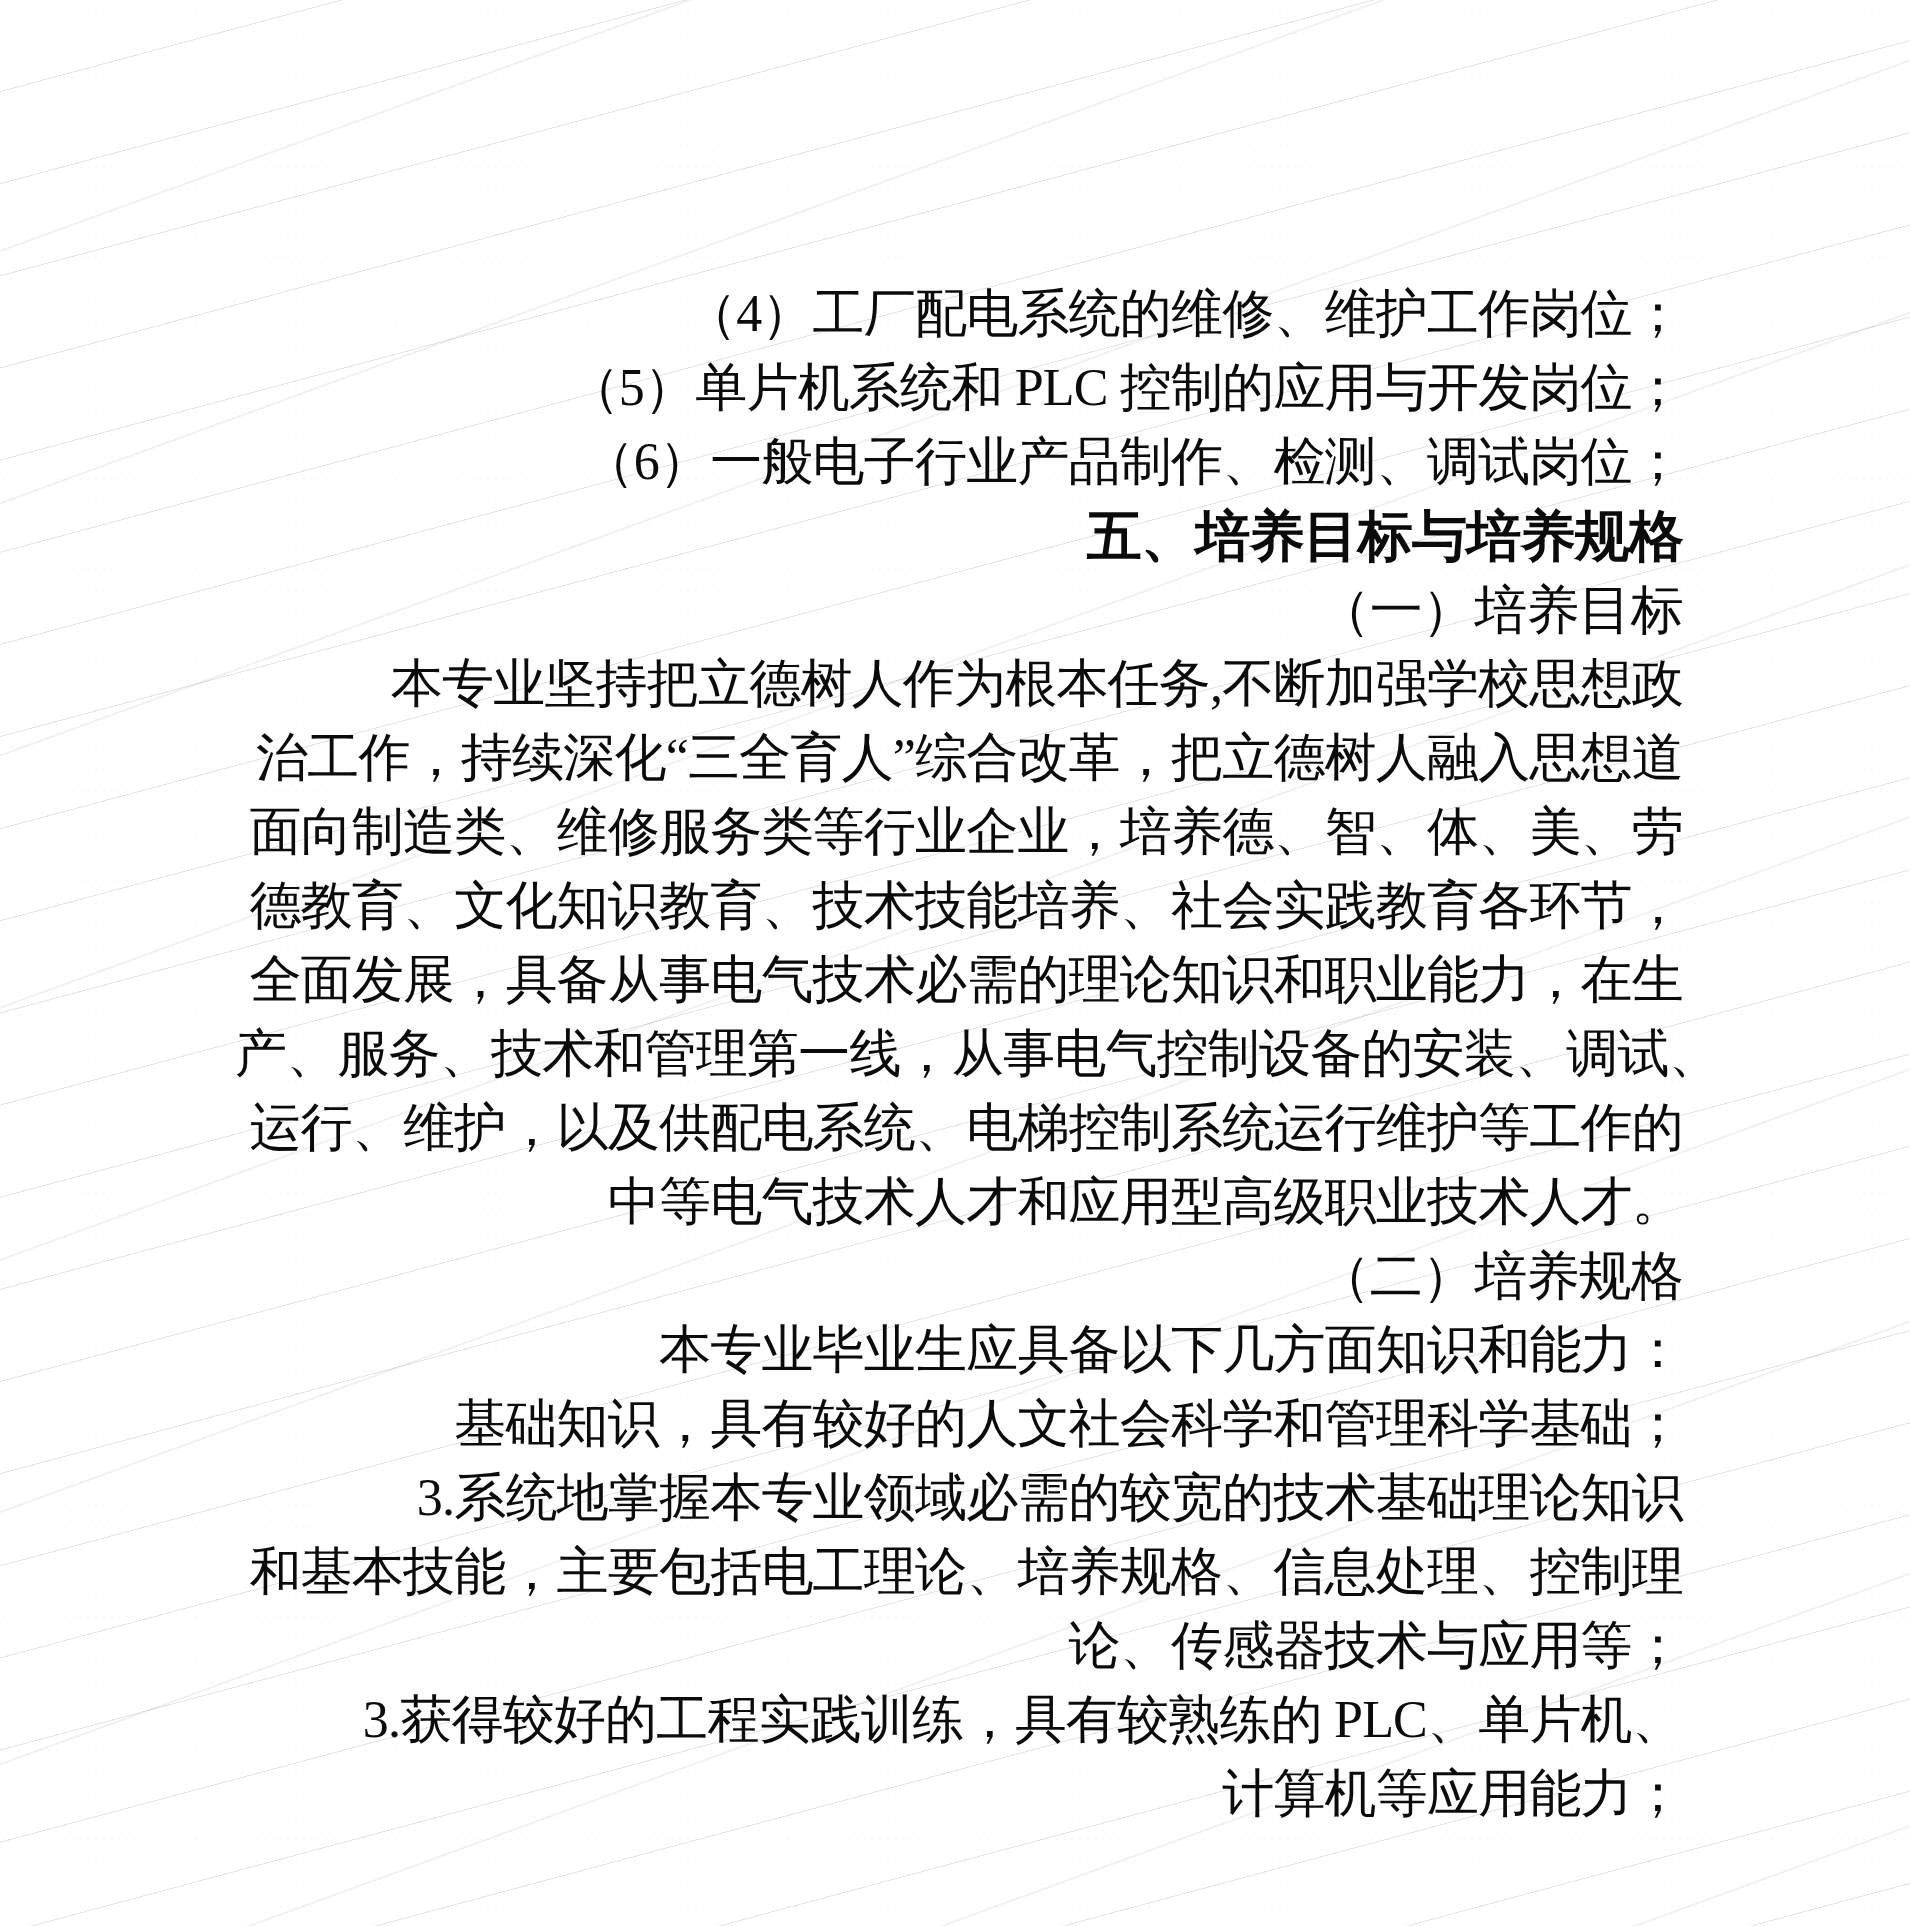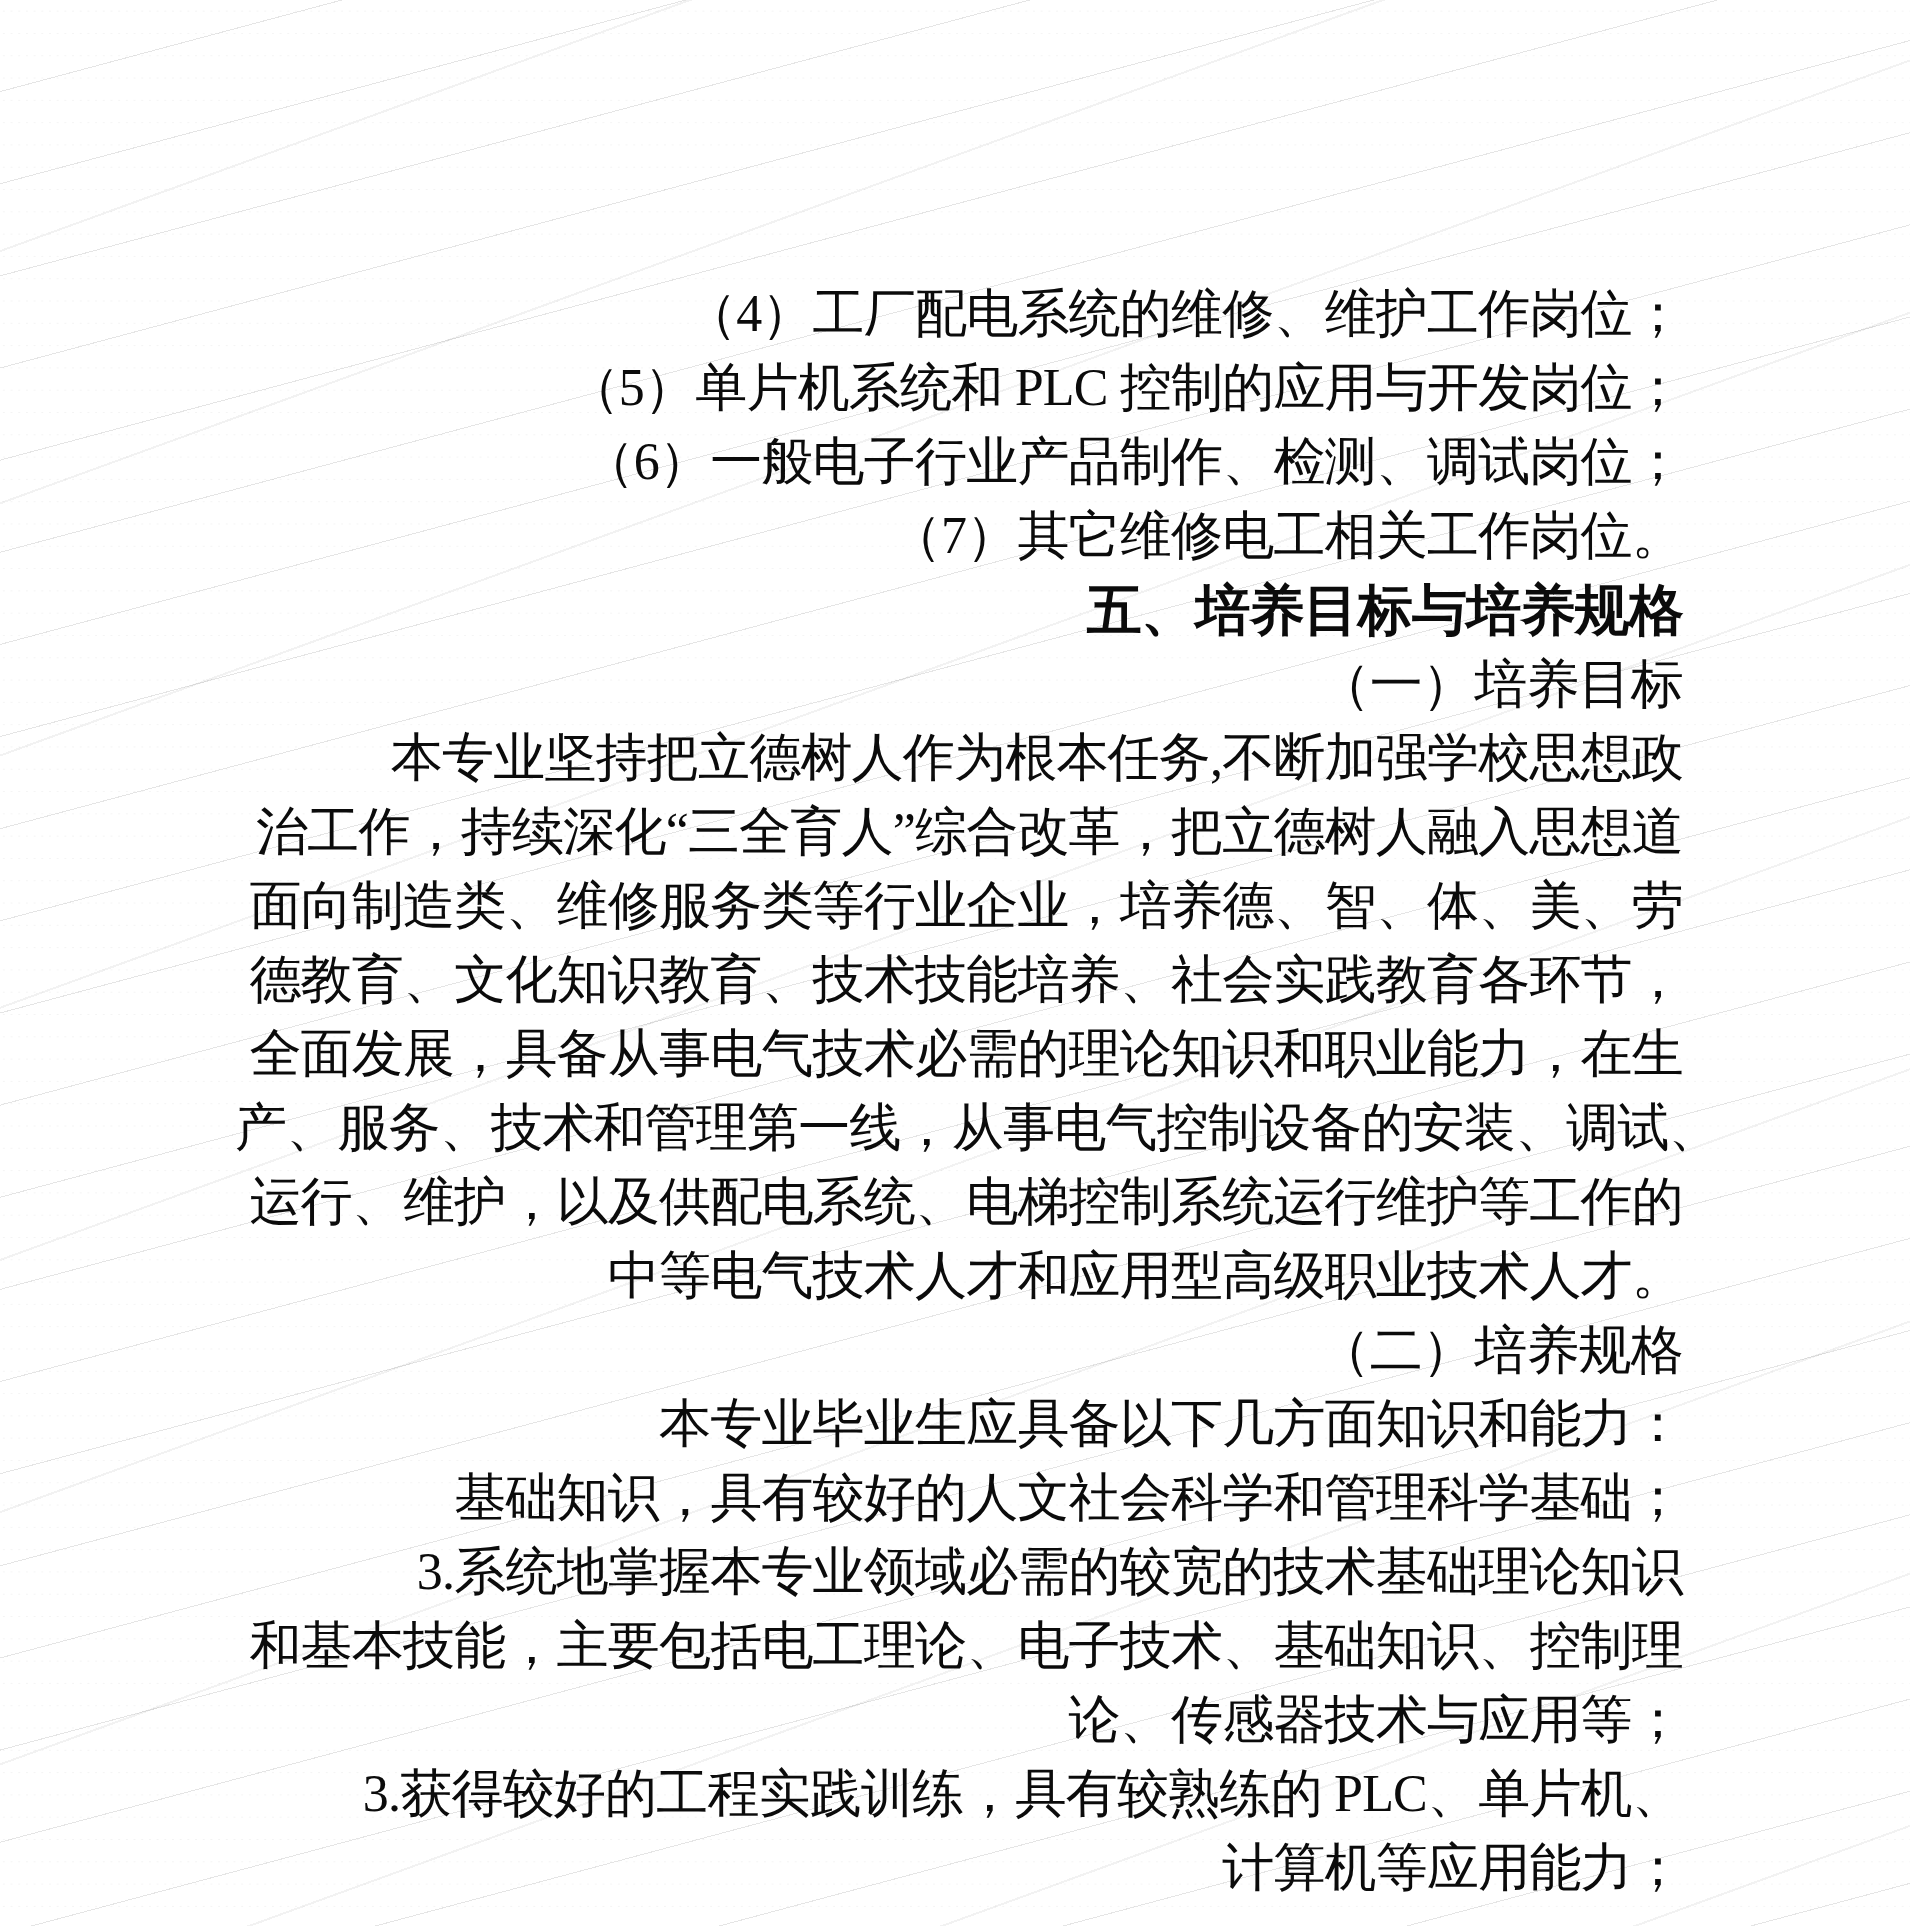--- a/index.html
+++ b/index.html
@@ -64,35 +64,34 @@
   }
 </style>
 </head>
 <body>
 
 <div class="page">
   <div class="text-block">
       <div class="line body indent">（4）工厂配电系统的维修、维护工作岗位；</div>
       <div class="line body indent">（5）单片机系统和 PLC 控制的应用与开发岗位；</div>
       <div class="line body indent">（6）一般电子行业产品制作、检测、调试岗位；</div>
-      <div class="line body indent">（7）其它维修电工相关工作岗位。</div>
       <div class="line heading-bold indent">五、培养目标与培养规格</div>
       <div class="line heading-kai indent">（一）培养目标</div>
       <div class="line body indent">本专业坚持把立德树人作为根本任务,不断加强学校思想政</div>
       <div class="line body">治工作，持续深化“三全育人”综合改革，把立德树人融入思想道</div>
       <div class="line body">面向制造类、维修服务类等行业企业，培养德、智、体、美、劳</div>
       <div class="line body">德教育、文化知识教育、技术技能培养、社会实践教育各环节，</div>
       <div class="line body">全面发展，具备从事电气技术必需的理论知识和职业能力，在生</div>
       <div class="line body">产、服务、技术和管理第一线，从事电气控制设备的安装、调试、</div>
       <div class="line body">运行、维护，以及供配电系统、电梯控制系统运行维护等工作的</div>
       <div class="line body">中等电气技术人才和应用型高级职业技术人才。</div>
       <div class="line heading-kai indent">（二）培养规格</div>
       <div class="line body indent">本专业毕业生应具备以下几方面知识和能力：</div>
       <div class="line body">基础知识，具有较好的人文社会科学和管理科学基础；</div>
       <div class="line body indent">3.系统地掌握本专业领域必需的较宽的技术基础理论知识</div>
-      <div class="line body">和基本技能，主要包括电工理论、电子技术、基础知识、控制理</div>
+      <div class="line body">和基本技能，主要包括电工理论、培养规格、信息处理、控制理</div>
       <div class="line body">论、传感器技术与应用等；</div>
       <div class="line body indent">3.获得较好的工程实践训练，具有较熟练的 PLC、单片机、</div>
       <div class="line body">计算机等应用能力；</div>
     </div>
 
 </div>
 
 
 </body></html>

